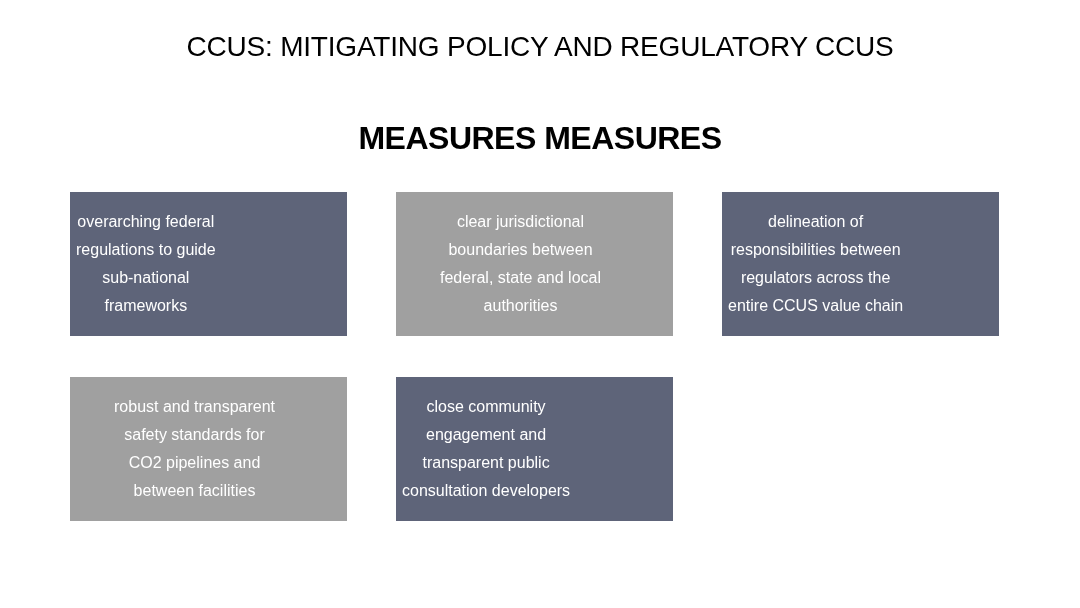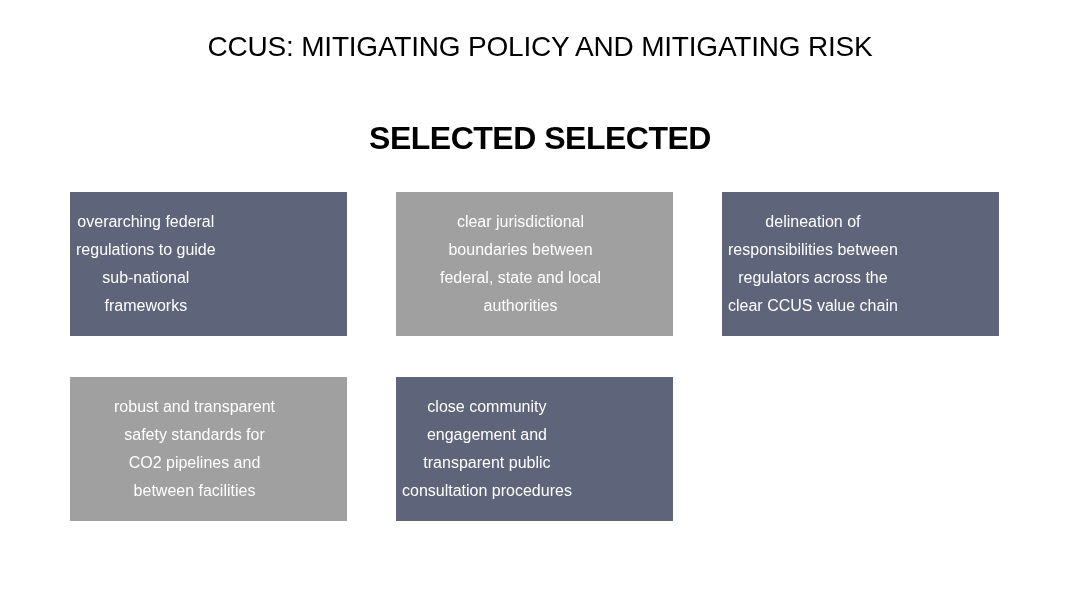--- a/index.html
+++ b/index.html
@@ -64,49 +64,49 @@
   .box .box-text {
     white-space: pre-line;
   }
   .box.slate { background: var(--slate, #5E6479); }
   .box.gray  { background: var(--gray,  #A0A0A0); padding-left: 44px; }
 </style>
 </head>
 <body>
 
 <div class="slide">
-  <div class="title">CCUS: MITIGATING POLICY AND MITIGATING RISK</div>
+  <div class="title">CCUS: MITIGATING POLICY AND REGULATORY CCUS</div>
 
-  <div class="subtitle">SELECTED SELECTED</div>
+  <div class="subtitle">MEASURES MEASURES</div>
 
   <div class="grid">
     <div class="box slate">
       <span class="box-text">overarching federal
 regulations to guide
 sub-national
 frameworks</span>
     </div>
     <div class="box gray">
       <span class="box-text">clear jurisdictional
 boundaries between
 federal, state and local
 authorities</span>
     </div>
     <div class="box slate">
       <span class="box-text">delineation of
 responsibilities between
 regulators across the
-clear CCUS value chain</span>
+entire CCUS value chain</span>
     </div>
     <div class="box gray">
       <span class="box-text">robust and transparent
 safety standards for
 CO2 pipelines and
 between facilities</span>
     </div>
     <div class="box slate">
       <span class="box-text">close community
 engagement and
 transparent public
-consultation procedures</span>
+consultation developers</span>
     </div>
   </div>
 </div>
 
 </body></html>

